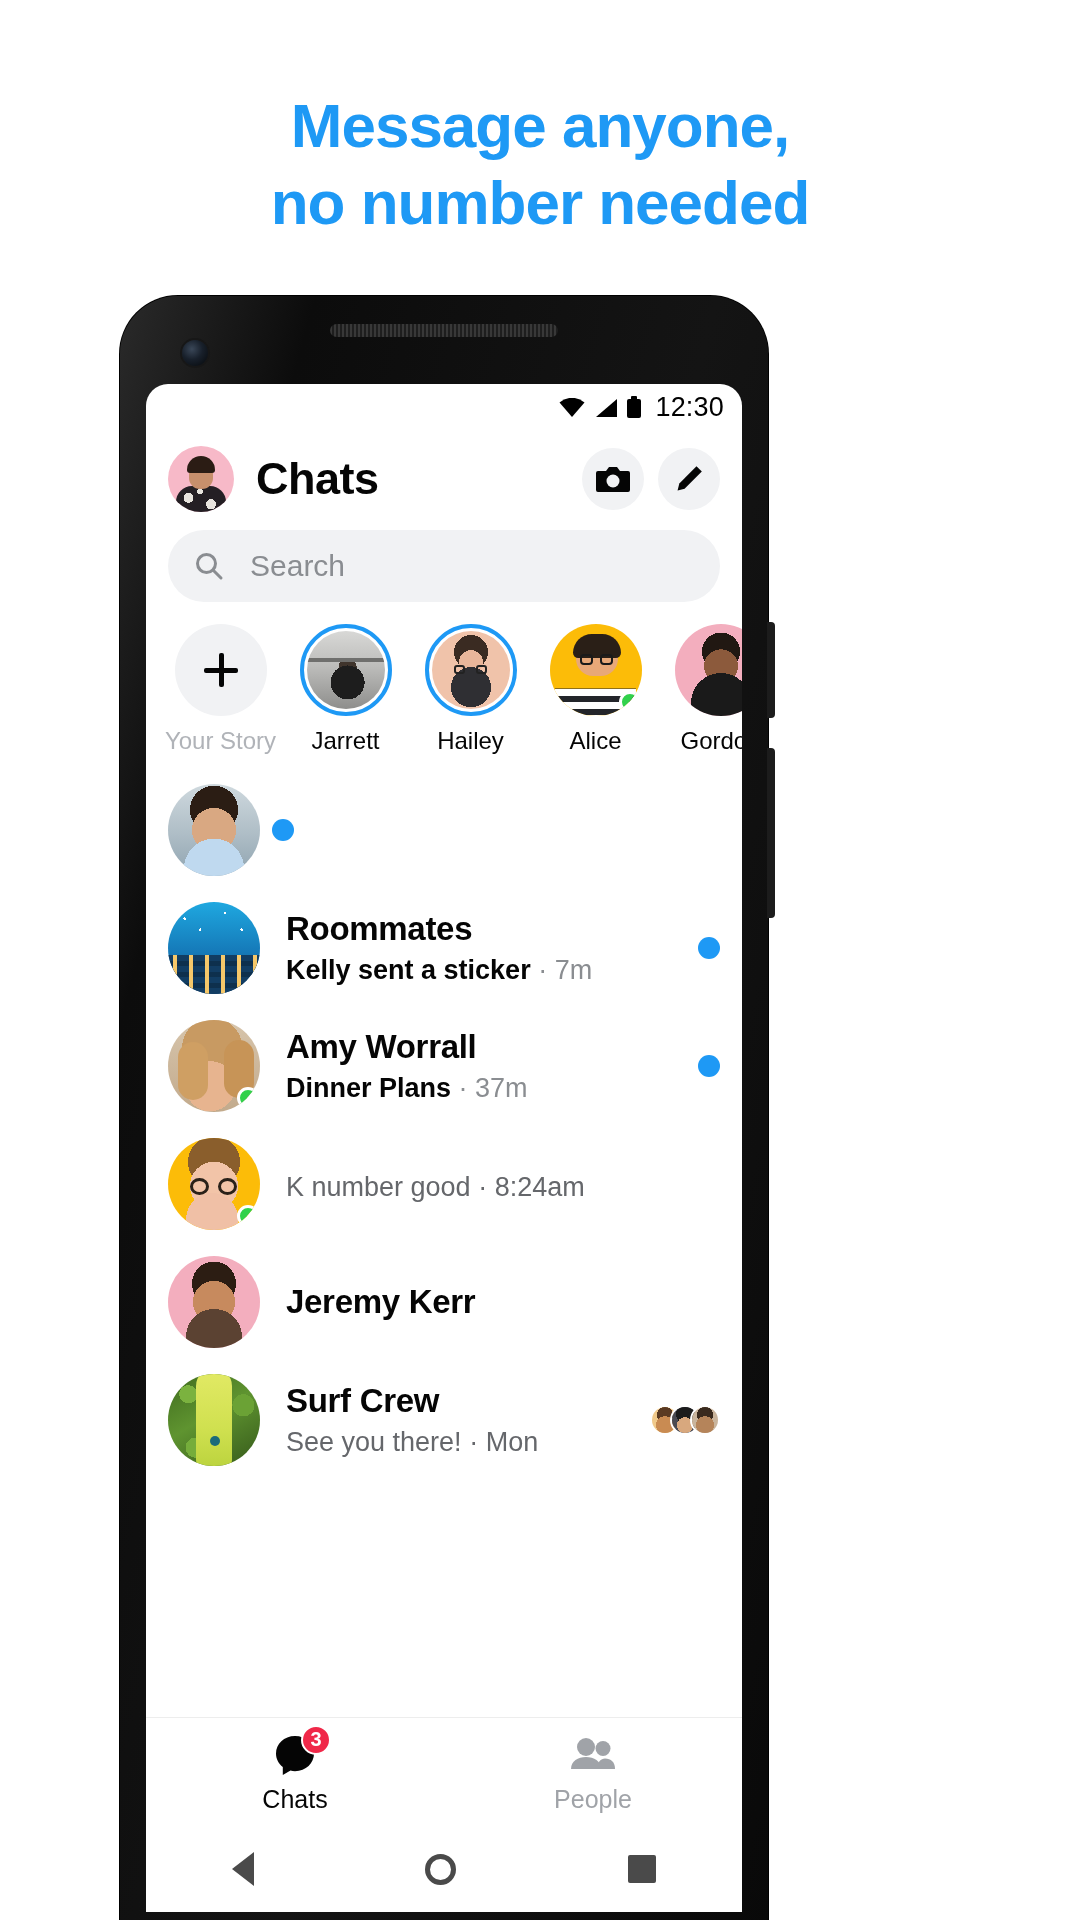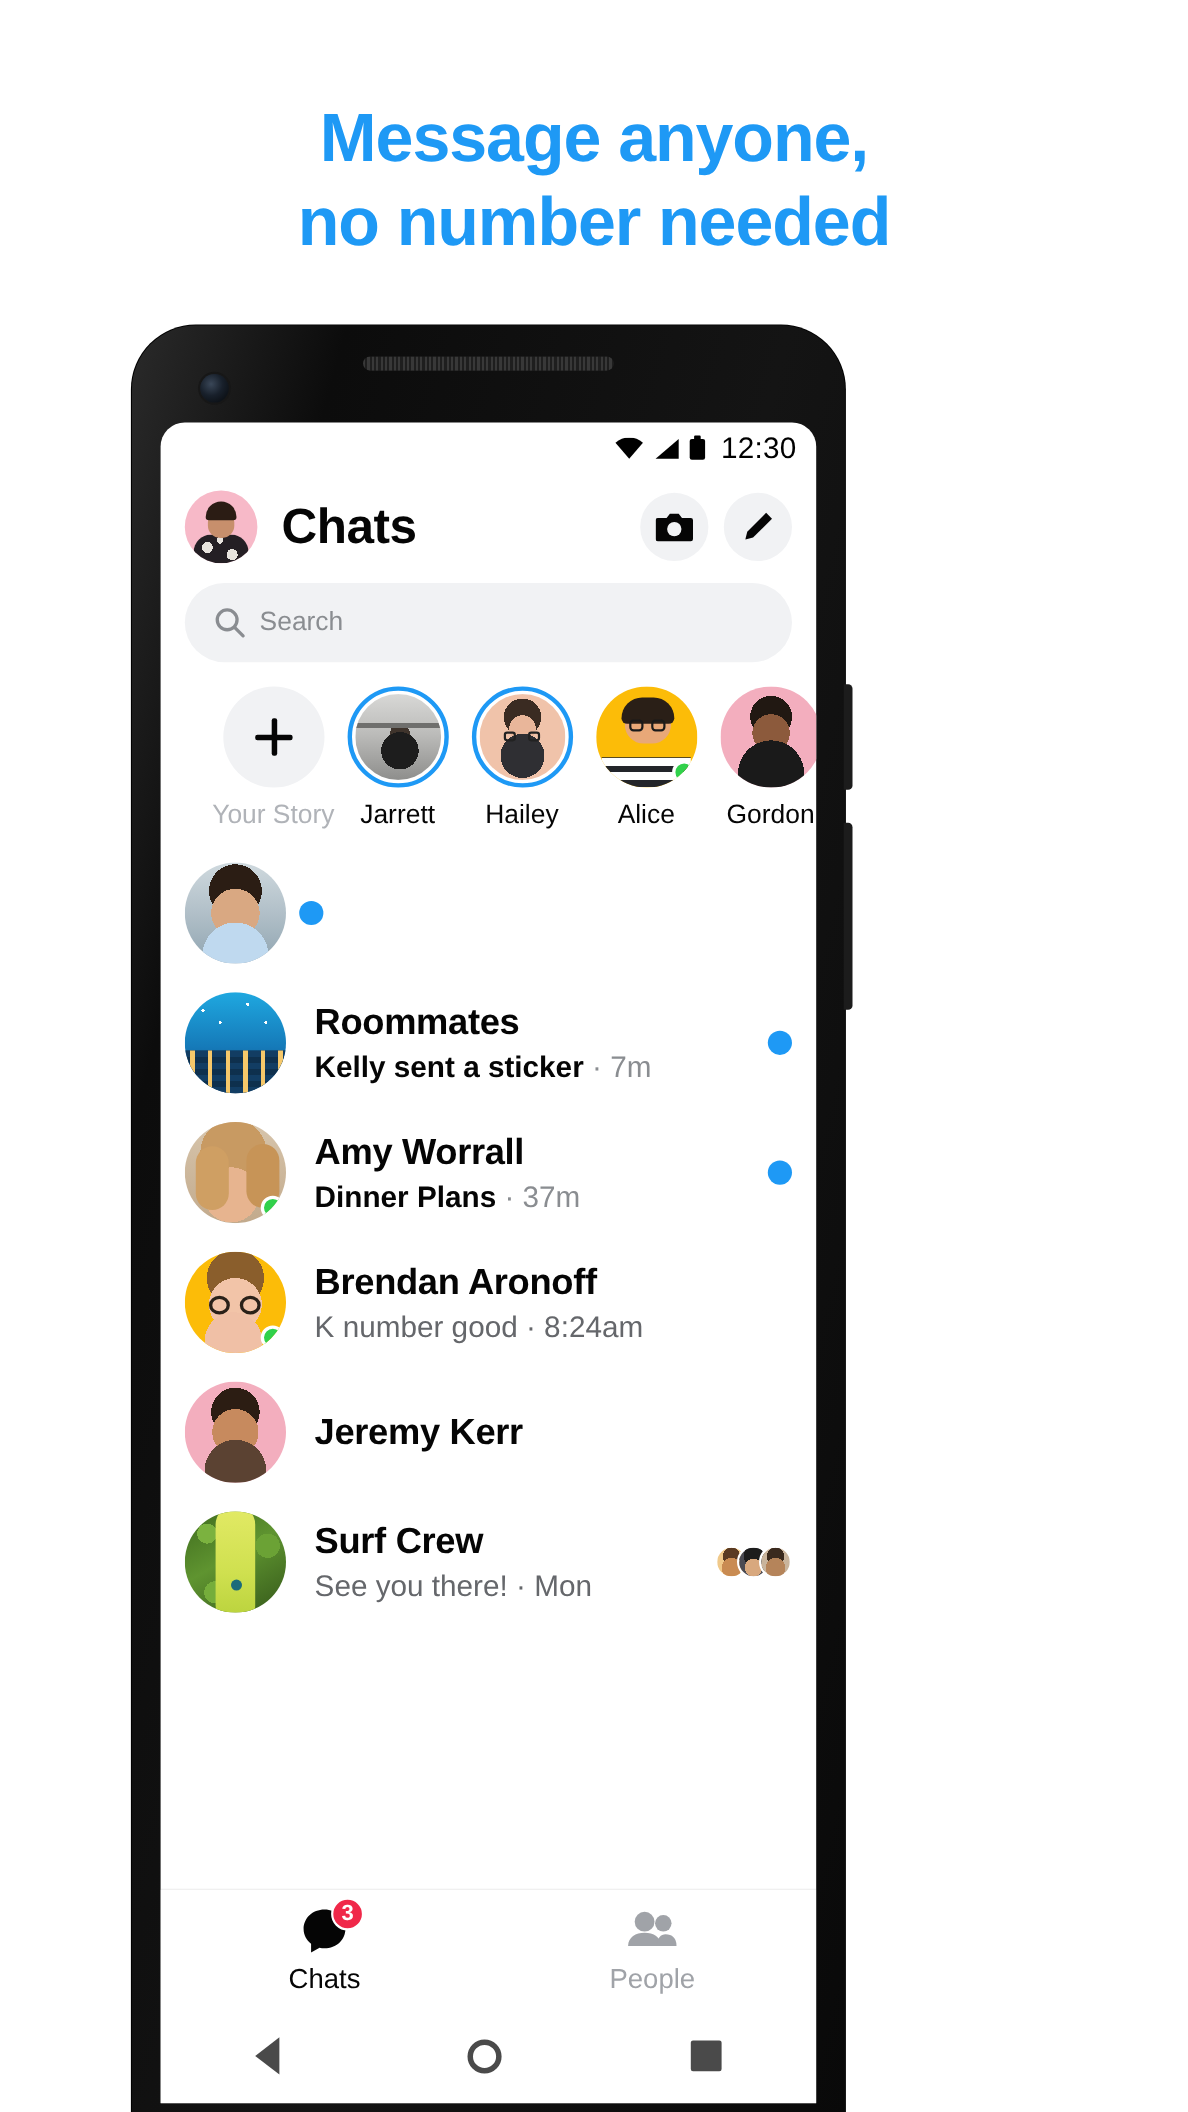--- a/index.html
+++ b/index.html
@@ -100,25 +100,25 @@
     width: 62px; height: 62px; border-radius: 50%; background: #f1f2f4;
     display: flex; align-items: center; justify-content: center; margin-left: 14px; flex: 0 0 auto;
   }
 
   
   .search-wrap { padding: 8px 22px 0 22px; }
   .search-bar {
     height: 72px; border-radius: 36px; background: #f1f2f4;
     display: flex; align-items: center; padding: 0 26px;
   }
-  .search-ph { font-size: 24px; color: #8a8d91; margin-left: 12px; }
+  .search-ph { font-size: 30px; color: #8a8d91; margin-left: 26px; }
 
   
   .stories {
-    display: flex; align-items: flex-start; padding: 22px 18px 10px 18px; gap: 0; margin-left: 28px;
+    display: flex; align-items: flex-start; padding: 22px 18px 10px 18px; gap: 12px;
   }
   .story { width: 113px; flex: 0 0 auto; text-align: center; }
   .story-ring {
     width: 92px; height: 92px; border-radius: 50%; margin: 0 auto;
     position: relative; display: flex; align-items: center; justify-content: center;
   }
   .story-ring.ringed { border: 4px solid #1e99f5; }
   .story-img {
     width: 100%; height: 100%; border-radius: 50%; overflow: hidden; position: relative;
   }
@@ -379,21 +379,20 @@
             <div class="sc" style="background:#fcbc08;"></div>
             <div class="sc" style="background:
                radial-gradient(circle at 48% 88%, #f0c0a6 0 26px, transparent 26px),
                radial-gradient(circle at 50% 52%, #f2c4a8 0 24px, transparent 24px),
                radial-gradient(circle at 50% 26%, #8a5e2c 0 26px, transparent 26px);"></div>
             <div class="circ" style="left:22px;top:40px;width:19px;height:17px;border:3px solid #2a2119;border-radius:50%;"></div>
             <div class="circ" style="left:50px;top:40px;width:19px;height:17px;border:3px solid #2a2119;border-radius:50%;"></div>
             <div class="online-dot"></div>
           </div>
           <div class="chat-texts">
-            <div class="chat-name">Brendan Aronoff</div>
             <div class="chat-snip">
               <span>K number good</span> <span>·</span> <span>8:24am</span>
             </div>
           </div>
         </div>
 
         <div class="chat-row">
           <div class="chat-av">
             <div class="sc" style="background:#f3aebe;"></div>
             <div class="sc" style="background:

